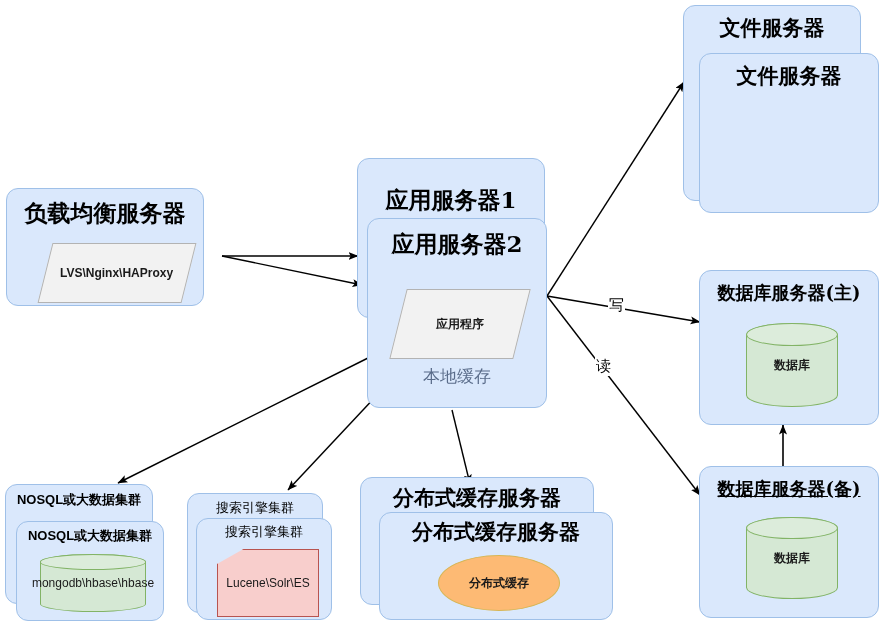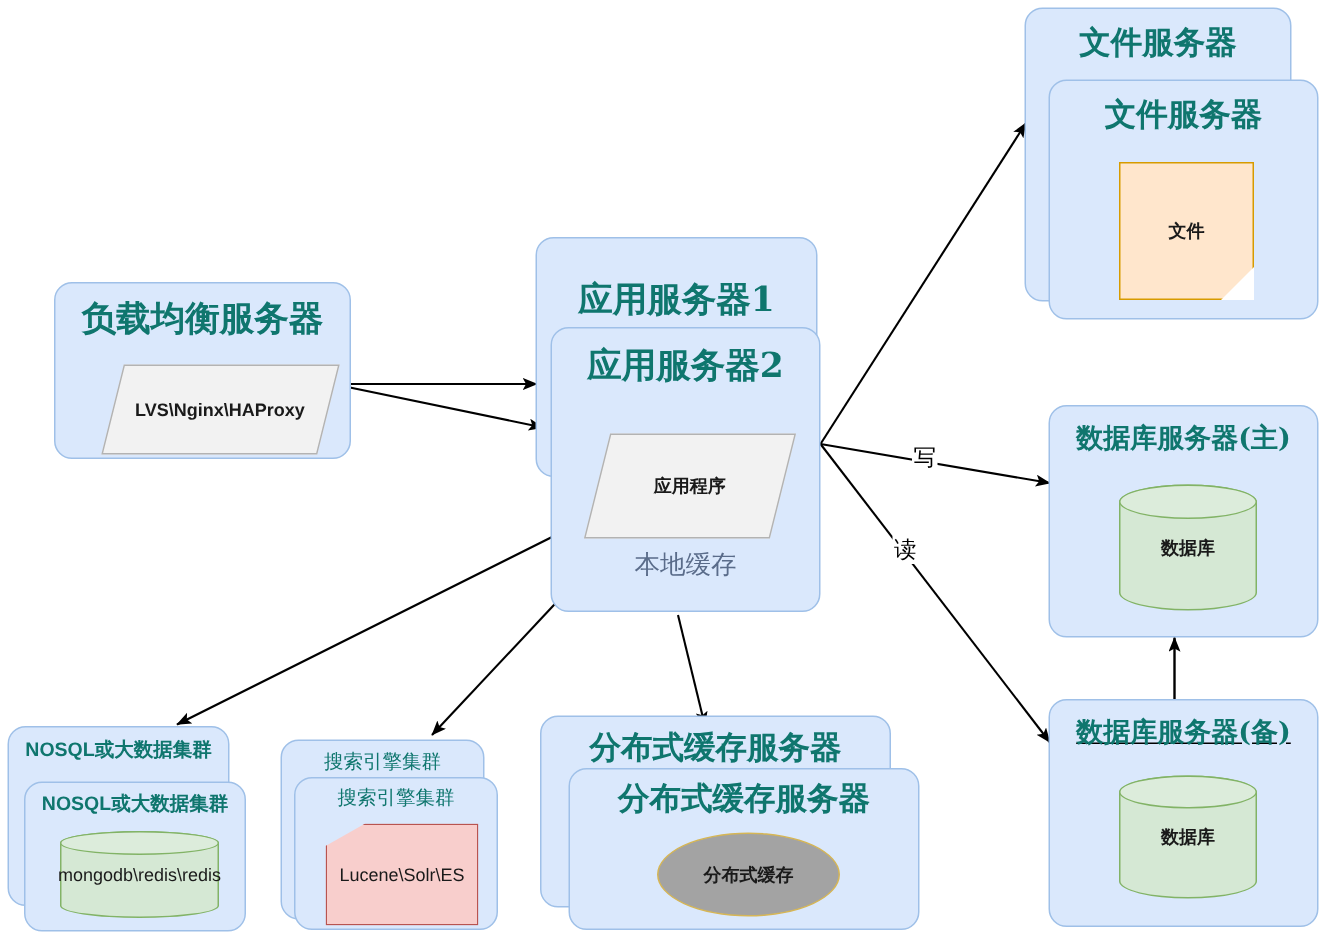--- a/index.html
+++ b/index.html
@@ -23,21 +23,21 @@
     box-sizing: border-box;
     background: #dae8fc;
     border: 1px solid #9fc0e8;
     border-radius: 12px;
     display: flex;
     flex-direction: column;
     align-items: center;
   }
   .node-title {
     font-family: "DejaVu Serif", "Liberation Serif", serif;
-    color: #0f766e;
+    color: #000000;
     text-align: center;
     white-space: nowrap;
     line-height: 1.1;
   }
   .t-xl   { font-size: 23px; font-weight: 700; }
   .t-lg   { font-size: 21px; font-weight: 700; }
   .t-md   { font-size: 18px; font-weight: 700; }
   .t-xs   { font-size: 12px; font-weight: 600; }
 
   .sans { font-family: "Liberation Sans", "DejaVu Sans", sans-serif; }
@@ -124,21 +124,21 @@
     align-items: center;
     justify-content: center;
     text-align: center;
     color: #1a1a1a;
     clip-path: polygon(26% 0, 100% 0, 100% 100%, 0 100%, 0 22%);
   }
 
   
   .ellipse {
     position: absolute;
-    background: #a3a3a3;
+    background: #fdba74;
     border: 1px solid #d6b656;
     border-radius: 50%;
     display: flex;
     align-items: center;
     justify-content: center;
     text-align: center;
     color: #1a1a1a;
   }
 
   
@@ -196,21 +196,21 @@
     <path d="M378,394 L288,490" stroke="#000" stroke-width="1.4" fill="none" marker-end="url(#ah)"></path>
 
     <path d="M452,410 L470,484" stroke="#000" stroke-width="1.4" fill="none" marker-end="url(#ah)"></path>
 
     <path d="M783,425 L783,478" stroke="#000" stroke-width="1.6" fill="none" marker-end="url(#ah)" marker-start="url(#ahStart)"></path>
   </svg>
 
   <span class="edge-label" style="left:608px; top:296px;">写</span>
   <span class="edge-label" style="left:595px; top:357px;">读</span>
 
-  <div class="node" style="left:36px; top:188px; width:198px; height:118px;">
+  <div class="node" style="left:6px; top:188px; width:198px; height:118px;">
     <div class="node-title t-xl" style="margin-top:11px;">负载均衡服务器</div>
     <div class="parallelogram sans t-xs" style="left:38px; top:54px; width:142px; height:58px;">
       <span>LVS\Nginx\HAProxy</span>
     </div>
   </div>
 
   <div class="node" style="left:357px; top:158px; width:188px; height:160px;">
     <div class="node-title t-xl" style="margin-top:28px;">应用服务器1</div>
   </div>
 
@@ -221,24 +221,20 @@
     </div>
     <div class="local-cache" style="position:absolute; left:0; right:0; top:146px; text-align:center;">本地缓存</div>
   </div>
 
   <div class="node" style="left:683px; top:5px; width:178px; height:196px;">
     <div class="node-title t-lg" style="margin-top:10px;">文件服务器</div>
   </div>
 
   <div class="node" style="left:699px; top:53px; width:180px; height:160px;">
     <div class="node-title t-lg" style="margin-top:10px;">文件服务器</div>
-    <div class="doc sans t-xs" style="left:46px; top:54px; width:88px; height:90px;">
-      <span>文件</span>
-      <span class="doc-fold"></span>
-    </div>
   </div>
 
   <div class="node" style="left:699px; top:270px; width:180px; height:155px;">
     <div class="node-title t-md" style="margin-top:12px;">数据库服务器(主)</div>
     <div class="cylinder sans t-xs" style="left:46px; top:52px; width:90px; height:82px;">
       <span>数据库</span>
     </div>
   </div>
 
   <div class="node" style="left:699px; top:466px; width:180px; height:152px;text-decoration:underline;">
@@ -248,21 +244,21 @@
     </div>
   </div>
 
   <div class="node" style="left:5px; top:484px; width:148px; height:120px;">
     <div class="node-title sans t-xs" style="margin-top:8px; font-size:13px;">NOSQL或大数据集群</div>
   </div>
 
   <div class="node" style="left:16px; top:521px; width:148px; height:100px;">
     <div class="node-title sans t-xs" style="margin-top:7px; font-size:13px;">NOSQL或大数据集群</div>
     <div class="cylinder sans" style="left:23px; top:32px; width:104px; height:56px; font-size:12px; line-height:1.25;">
-      <span>mongodb\redis\redis</span>
+      <span>mongodb\hbase\hbase</span>
     </div>
   </div>
 
   <div class="node" style="left:187px; top:493px; width:136px; height:120px;">
     <div class="node-title sans" style="margin-top:7px; font-size:13px;">搜索引擎集群</div>
   </div>
 
   <div class="node" style="left:196px; top:518px; width:136px; height:102px;">
     <div class="node-title sans" style="margin-top:6px; font-size:13px;">搜索引擎集群</div>
     <div class="pent sans" style="left:20px; top:30px; width:100px; height:66px; font-size:12px; flex-direction:row; line-height:1.5;">

